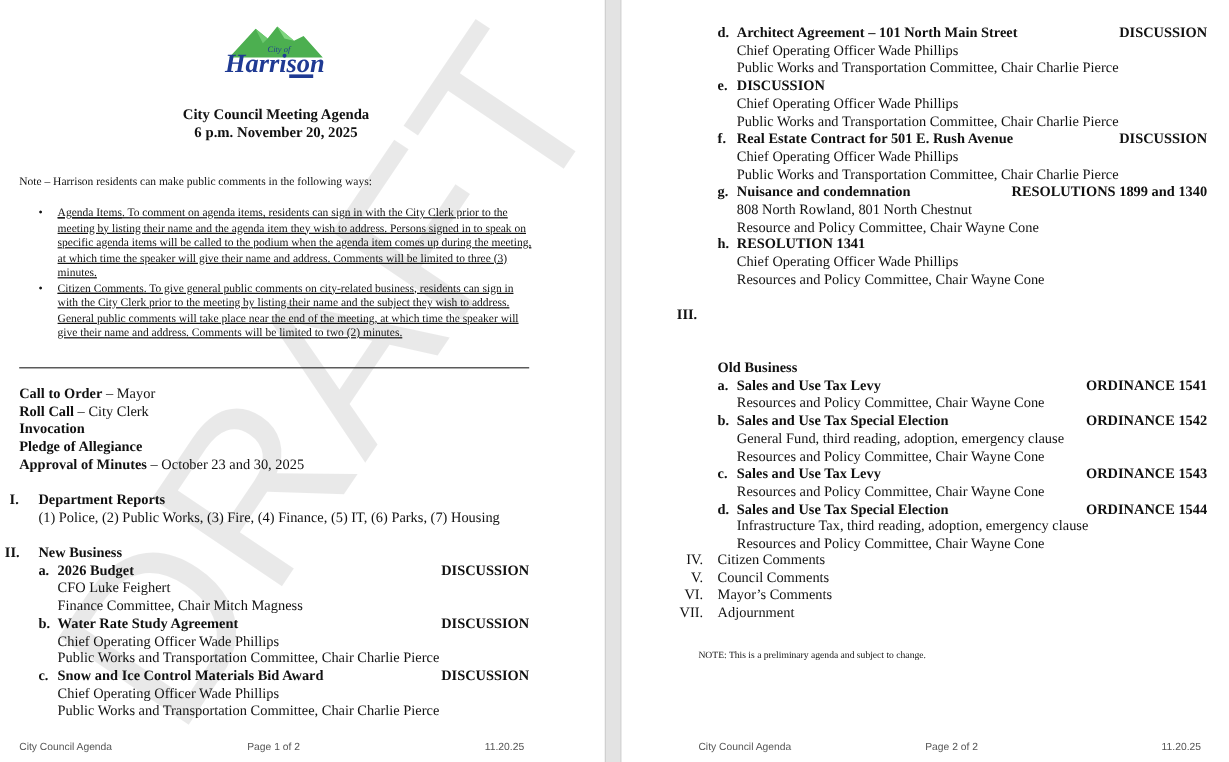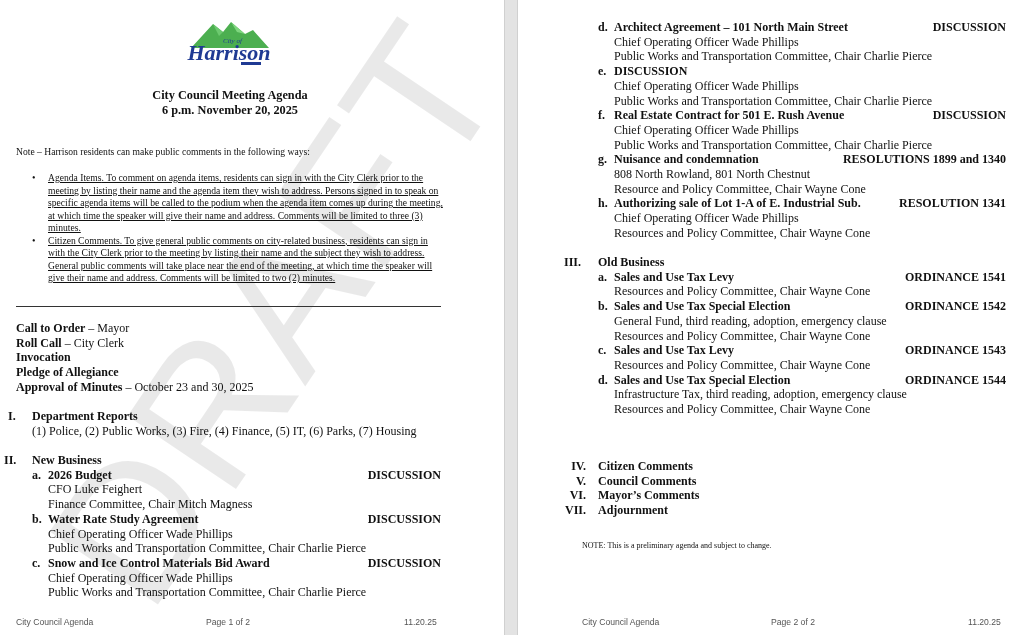--- a/index.html
+++ b/index.html
@@ -38,21 +38,21 @@
   .sec-title { font-weight: bold; }
   .item { position: relative; }
   .item-letter { position: absolute; font-weight: bold; }
   .item-head { display: flex; justify-content: space-between; font-weight: bold; }
 
   .p1-sec1 { left: 8px; top: 409px; width: 433px; }
   .p1-sec2 { left: 4px; top: 453px; width: 437px; }
 
   .p2-list { left: 560px; top: 20px; width: 446px; font-size: 12px; line-height: 14.7px; }
   .p2-sec3 { left: 560px; top: 255px; width: 446px; }
-  .p2-closing { position: absolute; left: 556px; top: 459px; font-size: 12px; line-height: 14.5px; font-weight: bold; }
+  .p2-closing { position: absolute; left: 556px; top: 459px; font-size: 12px; line-height: 14.5px; font-weight: normal; }
   .closing-row { display: flex; }
   .closing-num { width: 30px; text-align: right; }
   .closing-title { margin-left: 12px; }
   .prelim-note { position: absolute; left: 582px; top: 541px; font-size: 8px; }
 
   .footer { position: absolute; top: 617px; font-family: "Liberation Sans", sans-serif; font-size: 8.6px; color: #555; }
 </style>
 </head>
 <body>
 
@@ -177,31 +177,30 @@
     <div class="item-head">
         <span>Nuisance and condemnation</span>
         <span>RESOLUTIONS 1899 and 1340</span>
       </div>
     <div>808 North Rowland, 801 North Chestnut</div>
     <div>Resource and Policy Committee, Chair Wayne Cone</div>
   </div>
   <div class="item" style="padding-left:54px;">
     <span class="item-letter" style="left:38px;">h.</span>
     <div class="item-head">
-        <span>Authorizing sale of Lot 1-A of E. Industrial Sub.</span>
         <span>RESOLUTION 1341</span>
       </div>
     <div>Chief Operating Officer Wade Phillips</div>
     <div>Resources and Policy Committee, Chair Wayne Cone</div>
   </div>
 </div>
 
 <div class="section p2-sec3">
   <span class="sec-num" style="left:4px;">III.</span>
-  <div style="padding-left:38px;">
+  <div style="padding-left:38px;margin-top:44px;">
     <div class="sec-title">Old Business</div>
     <div class="item" style="padding-left:16px;">
       <span class="item-letter" style="left:0;">a.</span>
       <div class="item-head">
           <span>Sales and Use Tax Levy</span>
           <span>ORDINANCE 1541</span>
         </div>
       <div>Resources and Policy Committee, Chair Wayne Cone</div>
     </div>
     <div class="item" style="padding-left:16px;">

